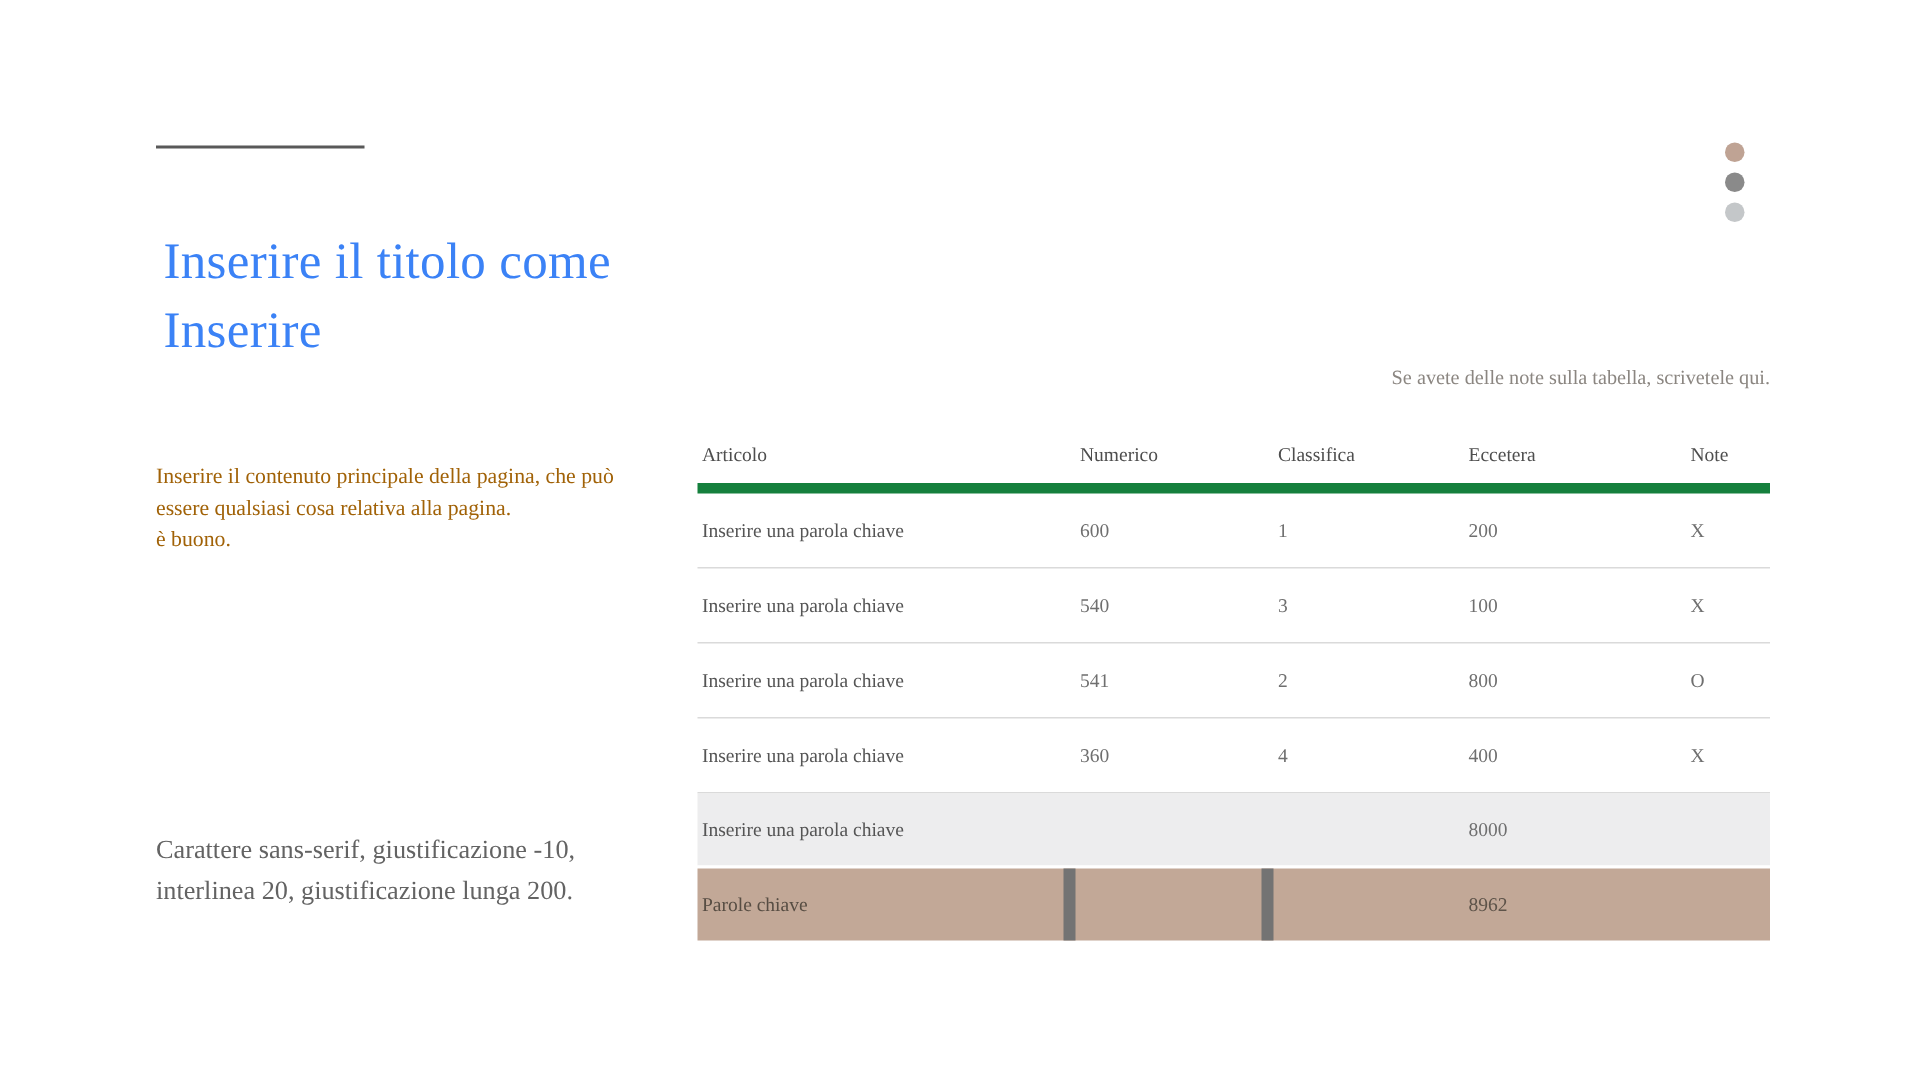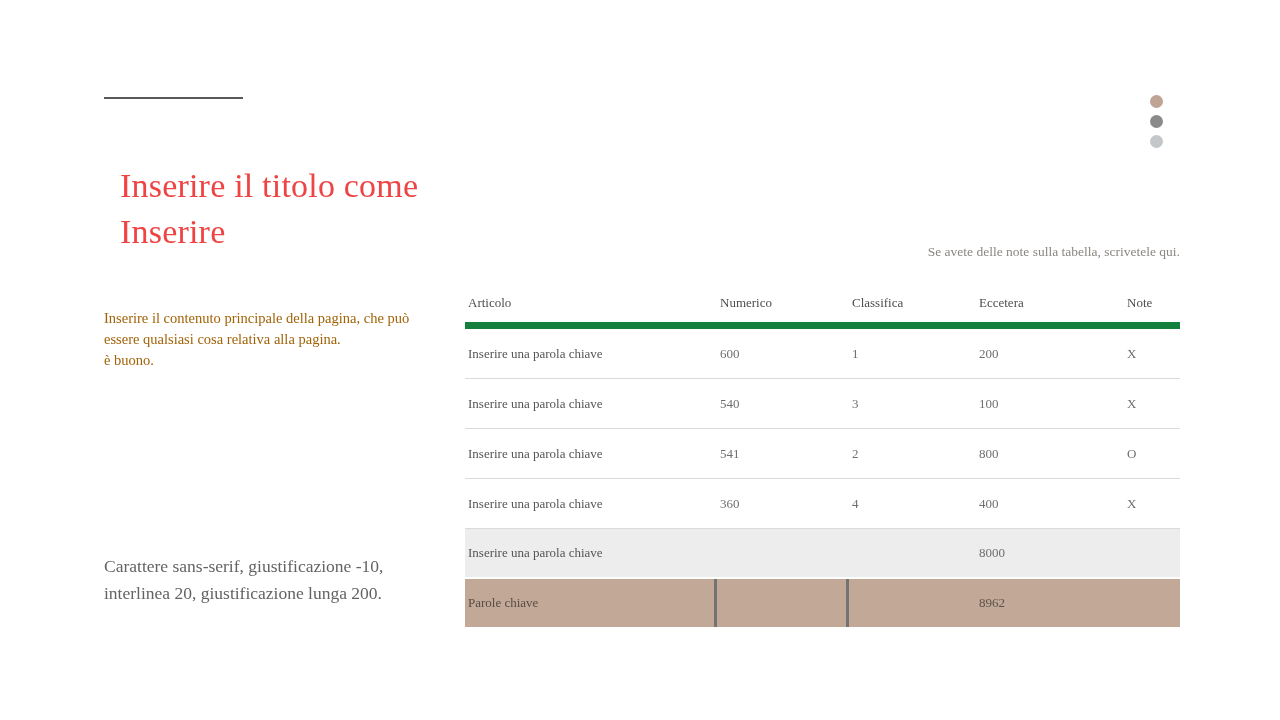--- a/index.html
+++ b/index.html
@@ -2,22 +2,22 @@
 <html><head>
 <meta charset="utf-8">
 <style>
   html,body{margin:0;padding:0;background:#fff;}
   .slide{
     position:relative;width:1280px;height:720px;background:#ffffff;overflow:hidden;
     font-family:"Liberation Serif","DejaVu Serif",serif;
   }
   .accent-line{position:absolute;left:104px;top:97px;width:139px;height:2px;background:#595959;}
   .title{
-    position:absolute;left:104px;top:147px;width:380px;margin:16px;
-    font-size:34px;line-height:46px;font-weight:400;color:#ef4444;letter-spacing:0.2px;
+    position:absolute;left:104px;top:147px;width:380px;margin:5px;
+    font-size:34px;line-height:46px;font-weight:400;color:#3b82f6;letter-spacing:0.2px;
   }
   .body-text{position:absolute;left:104px;top:308px;width:312px;color:#a16207;font-size:14.5px;line-height:21px;}
   .body-text p{margin:0;}
   .footer-text{position:absolute;left:104px;top:553px;width:285px;color:#636363;font-size:17.5px;line-height:26.5px;}
   .dots{position:absolute;left:1150px;top:95px;display:flex;flex-direction:column;}
   .dot{width:13px;height:13px;border-radius:50%;margin-bottom:7px;}
   .table-note{position:absolute;right:100px;top:244px;width:500px;text-align:right;color:#8b8681;font-size:13.5px;}
   .table{position:absolute;left:465px;top:283px;width:715px;font-size:13px;color:#555;}
   .thead{display:flex;height:39px;align-items:center;border-bottom:7px solid #15803d;color:#4e4e4e;}
   .trow{display:flex;height:49px;align-items:center;border-bottom:1px solid #dadada;}
@@ -25,21 +25,21 @@
   .c0{width:252px;}
   .c1{width:132px;}
   .c2{width:127px;}
   .c3{width:148px;}
   .c4{width:56px;}
   .trow .c1,.trow .c2,.trow .c3,.trow .c4{color:#6f6f6f;}
   .trow.hl-gray{height:48px;border-bottom:none;}
   .row-gap{height:2px;background:#ffffff;}
   .trow.hl-brown{height:48px;border-bottom:none;color:#574d43;}
   .trow.hl-brown .c1,.trow.hl-brown .c2,.trow.hl-brown .c3,.trow.hl-brown .c4{color:#5d5349;}
-  .trow.hl-brown .c0,.trow.hl-brown .c1{border-right:3px solid #737373;align-self:stretch;display:flex;align-items:center;}
+  .trow.hl-brown .c0,.trow.hl-brown .c1{border-right:8px solid #737373;align-self:stretch;display:flex;align-items:center;}
 </style>
 </head>
 <body>
 
 <div class="slide">
 
   <div class="accent-line" style="background: rgb(89, 89, 89);"></div>
 
   <h1 class="title">Inserire il titolo come Inserire</h1>
 

